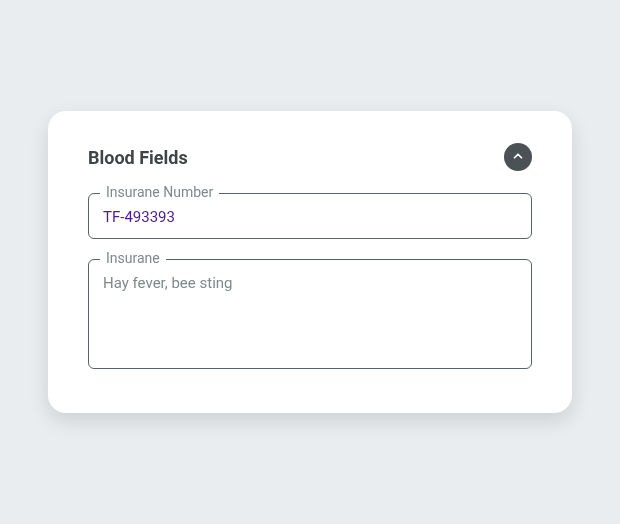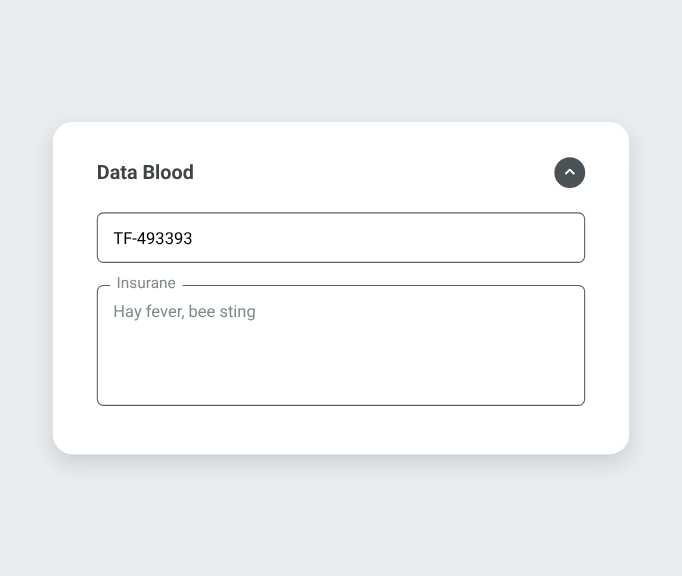--- a/index.html
+++ b/index.html
@@ -76,21 +76,21 @@
       font-weight: 400;
       z-index: 1;
     }
     
     .form-input {
       width: 100%;
       border: 1.5px solid #5a6266;
       border-radius: 6px;
       padding: 14px 14px 12px 14px;
       font-size: 15px;
-      color: #000000;
+      color: #4c1d95;
       background: transparent;
       font-family: inherit;
       outline: none;
     }
     
     .form-textarea {
       width: 100%;
       border: 1.5px solid #5a6266;
       border-radius: 6px;
       padding: 14px 12px 12px 14px;
@@ -102,31 +102,32 @@
       resize: none;
       height: 110px;
     }
   </style>
 </head>
 <body>
 
 <div class="card">
 
   <div class="card-header">
-    <h2 class="card-title">Data Blood</h2>
+    <h2 class="card-title">Blood Fields</h2>
     <button class="collapse-button">
       <span>
         <svg viewBox="0 0 24 24" fill="none" stroke="#ffffff" stroke-width="3" stroke-linecap="round" stroke-linejoin="round">
           <polyline points="18 15 12 9 6 15"></polyline>
         </svg>
       </span>
     </button>
   </div>
 
   <div class="form-group">
+    <label class="form-label">Insurane Number</label>
     <input type="text" class="form-input" value="TF-493393" style="">
   </div>
 
 
   <div class="form-group">
     <label class="form-label">Insurane</label>
     <textarea class="form-textarea" style="">Hay fever, bee sting</textarea>
   </div>
 
 </div>

